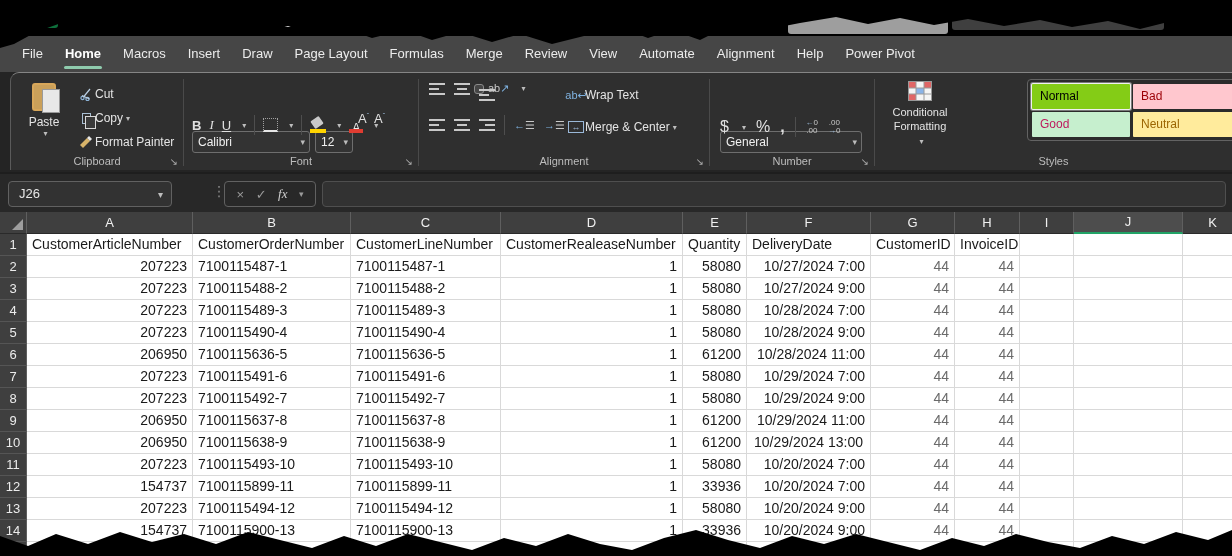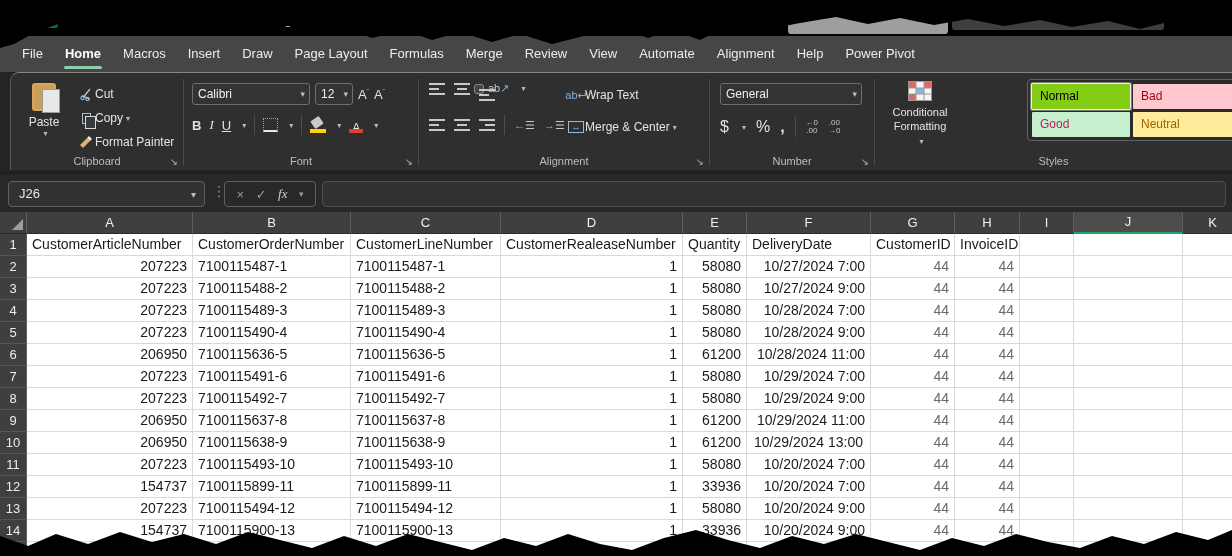--- a/index.html
+++ b/index.html
@@ -44,21 +44,21 @@
   .clipboard-icon::before { content:""; position:absolute; right:-6px; top:4px; width:16px; height:22px; background:#e8e8e8; border:1px solid #9a9a9a; }
   .clip-col { position:absolute; left:66px; top:9px; }
   .small-btn { display:flex; align-items:center; height:24px; color:#e4e4e4; font-size:12px; white-space:nowrap; }
   .small-btn .ic { width:18px; flex:none; display:inline-flex; justify-content:center; }
   .copy-icon { width:9px; height:11px; border:1.5px solid #a9bfd4; background:#2f2f2f; position:relative; }
   .copy-icon::after { content:""; position:absolute; left:2px; top:2px; width:9px; height:11px; border:1.5px solid #d8d8d8; background:#3a3a3a; }
 
   
   .g-font { width:234px; }
   .combo { background:#333; border:1px solid #6e6e6e; border-radius:3px; color:#f0f0f0; font-size:12px;
-    height:22px; line-height:20px; padding:0 5px; position:relative; white-space:nowrap; }
+    height:22px; line-height:20px; padding:0 5px; position:relative; white-space:nowrap;margin-top:48px; }
   .combo .cchv { position:absolute; right:4px; top:0; color:#bdbdbd; font-size:9px; }
   .font-row1 { position:absolute; left:8px; top:10px; display:flex; align-items:center; gap:5px; }
   .font-row2 { position:absolute; left:8px; top:42px; display:flex; align-items:center; gap:8px; color:#e0e0e0; }
   .fx-b { font-weight:bold; font-size:13px; }
   .fx-i { font-style:italic; font-family:"Liberation Serif",serif; font-size:13px; }
   .fx-u { text-decoration:underline; font-size:13px; }
   .grow-shrink { color:#e0e0e0; font-size:13px; }
   .grow-shrink sup { font-size:7px; color:#9fc0e0; }
   .borders-icon { width:15px; height:14px; border:1px dotted #a0a0a0; border-bottom:2px solid #e6e6e6; position:relative; }
   .vdiv-sm { width:1px; height:20px; background:#4e4e4e; }
@@ -98,21 +98,21 @@
   .g-styles { flex:1; }
   .bigbtn { position:absolute; top:8px; width:62px; text-align:center; color:#e4e4e4; font-size:11px; line-height:14px; }
   .cf-btn { left:14px; } .ft-btn { left:82px; }
   .bigbtn svg { display:block; margin:0 auto 4px auto; }
   .gallery { position:absolute; left:152px; top:6px; width:260px; height:62px; border:1px solid #636363; background:#2b2b2b; border-radius:4px; padding:4px; display:grid; grid-template-columns:98px 150px; grid-auto-rows:25px; gap:3px; }
   .chip { font-size:12px; line-height:25px; padding-left:8px; border-radius:1px; white-space:nowrap; overflow:hidden; }
   .chip.selected { box-shadow:0 0 0 1px #f0f0f0, 0 0 0 2px #7a7a7a; }
 
   
   .fbar { position:absolute; left:0; top:172px; width:1232px; height:40px; background:#282828; border-top:2px solid #1e1e1e; z-index:3; }
-  .namebox { position:absolute; left:8px; top:7px; width:197px; height:26px; background:#323232; border:1px solid #616161; border-radius:4px;
+  .namebox { position:absolute; left:8px; top:7px; width:164px; height:26px; background:#323232; border:1px solid #616161; border-radius:4px;
     color:#e8e8e8; font-size:13px; line-height:24px; padding-left:10px; }
   .namebox .cchv { position:absolute; right:8px; top:1px; font-size:10px; color:#bdbdbd; }
   .fdots { position:absolute; left:212px; top:9px; color:#8a8a8a; font-size:14px; }
   .fxbox { position:absolute; left:224px; top:7px; width:92px; height:26px; border:1px solid #616161; border-radius:4px;
     display:flex; align-items:center; justify-content:space-evenly; color:#9a9a9a; font-size:13px; }
   .fxbox .fx { font-style:italic; font-family:"Liberation Serif",serif; color:#cfcfcf; }
   .fxbox .cchv2 { font-size:9px; }
   .finput { position:absolute; left:322px; top:7px; width:904px; height:26px; background:#323232; border:1px solid #4f4f4f; border-radius:4px; color:#e8e8e8; font-size:13px; line-height:24px; padding-left:8px; }
 
   

